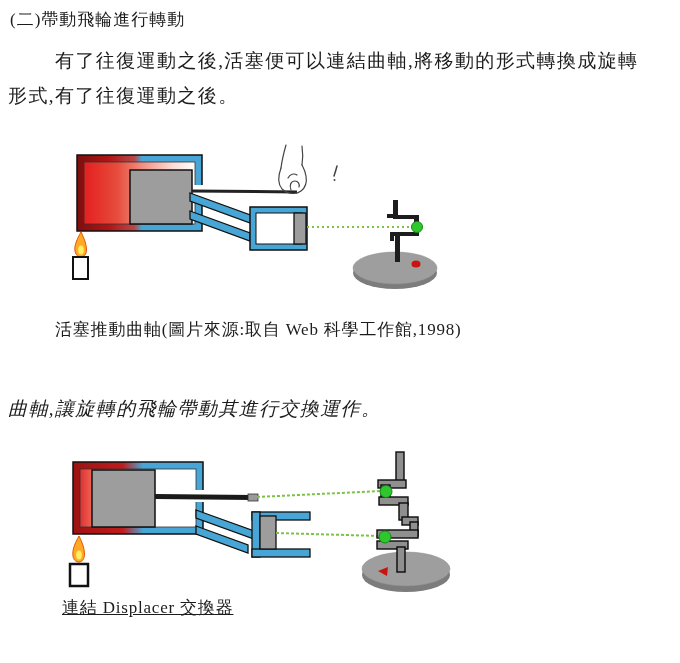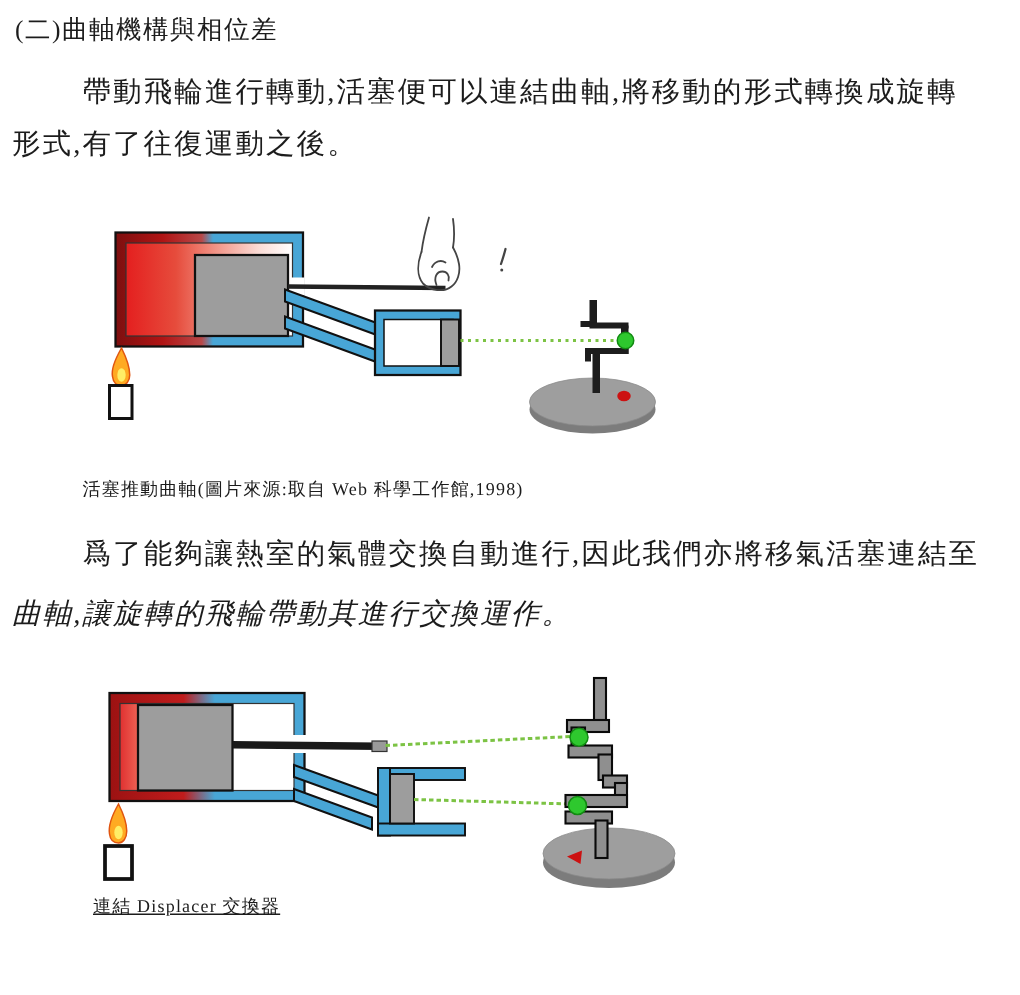--- a/index.html
+++ b/index.html
@@ -7,37 +7,36 @@
     position:relative;
     width:680px;height:663px;
     background:#ffffff;
     overflow:hidden;
     font-family:"Liberation Serif","DejaVu Serif",serif;
     color:#1c1c1c;
   }
   .t{position:absolute;white-space:nowrap;}
   .heading{font-size:17px;letter-spacing:1px;}
   .body-line{font-size:19px;letter-spacing:1.4px;}
-  .caption{font-size:12px;letter-spacing:0.8px;}
+  .caption{font-size:17px;letter-spacing:0.8px;}
   svg{position:absolute;}
 </style>
 </head>
 <body>
 
 <div id="page">
 
-  <div class="t heading" style="left:10px;top:8px;">(二)曲軸機構與相位差</div>
+  <div class="t heading" style="left:10px;top:8px;">(二)帶動飛輪進行轉動</div>
 
-  <div class="t body-line" style="left:55px;top:48px;">帶動飛輪進行轉動,活塞便可以連結曲軸,將移動的形式轉換成旋轉</div>
+  <div class="t body-line" style="left:55px;top:48px;">有了往復運動之後,活塞便可以連結曲軸,將移動的形式轉換成旋轉</div>
 
   <div class="t body-line" style="left:8px;top:83px;">形式,有了往復運動之後。</div>
 
   <div class="t caption" style="left:55px;top:318px;">活塞推動曲軸(圖片來源:取自 Web 科學工作館,1998)</div>
 
-  <div class="t body-line" style="left:55px;top:356px;">爲了能夠讓熱室的氣體交換自動進行,因此我們亦將移氣活塞連結至</div>
 
   <div class="t body-line" style="left:8px;top:396px;font-style:italic;">曲軸,讓旋轉的飛輪帶動其進行交換運作。</div>
 
   <div class="t caption" style="left:62px;top:596px;text-decoration:underline;">連結 Displacer 交換器</div>
 
   <svg style="left:60px;top:140px;" width="410" height="160" viewBox="0 0 410 160">
     <defs>
       <linearGradient id="f1frame" x1="0" y1="0" x2="1" y2="0">
         <stop offset="0" stop-color="#7d0f0f"></stop>
         <stop offset="0.25" stop-color="#b01414"></stop>

